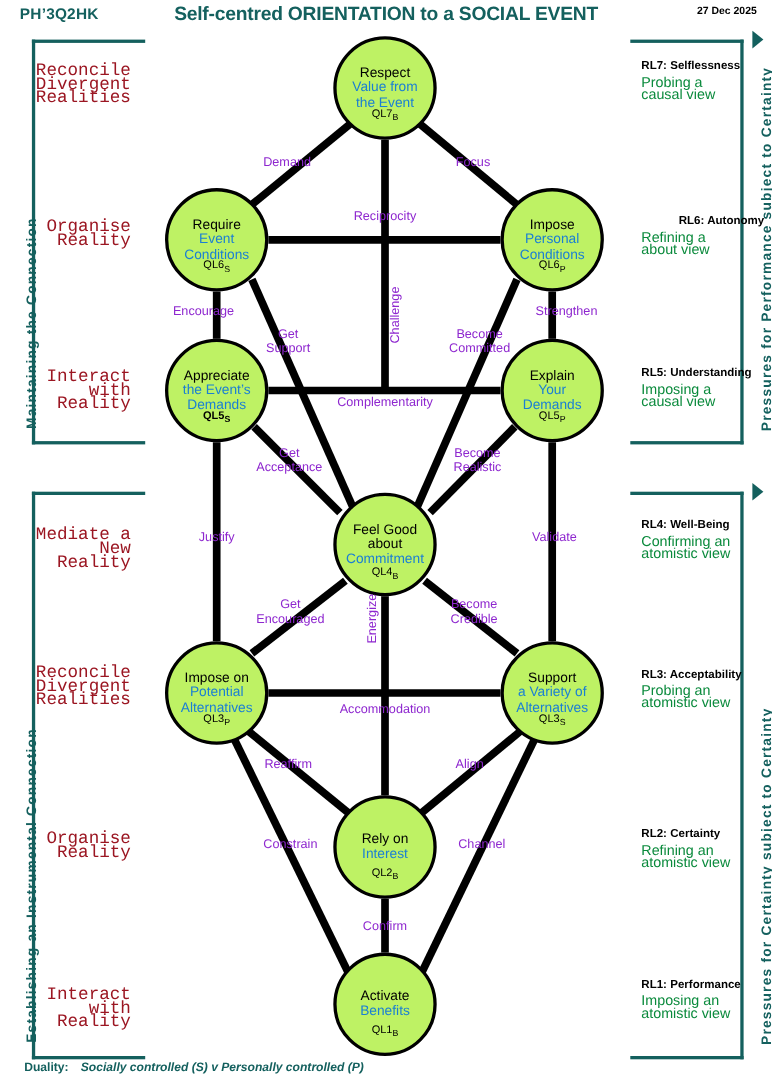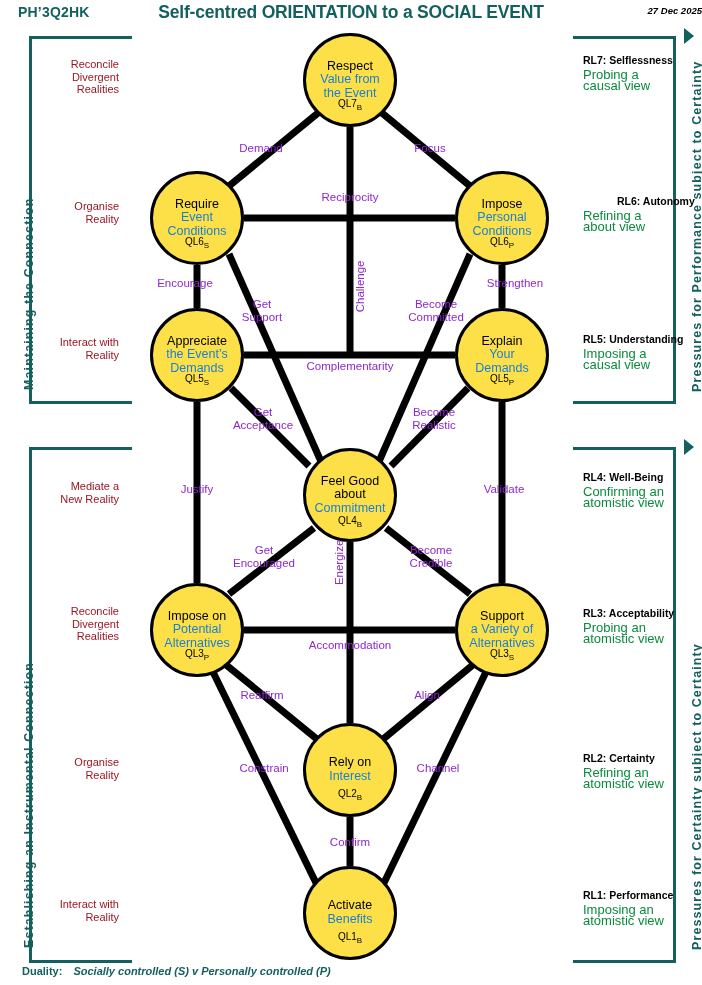--- a/index.html
+++ b/index.html
@@ -4,43 +4,43 @@
 <style>
   html,body{margin:0;padding:0;background:#ffffff;}
   body{width:702px;height:985px;position:relative;overflow:hidden;
        font-family:"Liberation Sans",sans-serif;color:#000;}
   .abs{position:absolute;}
 
   
   #code{left:18px;top:4px;font-size:14px;font-weight:bold;color:#14605e;letter-spacing:0.2px;}
   #title{left:0;right:0;top:2px;text-align:center;font-size:17.5px;font-weight:bold;
          color:#14605e;letter-spacing:-0.2px;}
-  #date{right:0;top:5px;font-size:9.5px;font-weight:bold;color:#000;font-style:italic;}
+  #date{right:14px;top:5px;font-size:9.5px;font-weight:bold;color:#000;}
 
   
   .bracket{position:absolute;border:3px solid #14605e;}
   .bracket.left{border-right:none;}
   .bracket.right{border-left:none;}
 
   
   .vlabel{position:absolute;color:#14605e;font-weight:bold;font-size:12.5px;
           letter-spacing:1.1px;white-space:nowrap;transform-origin:0 0;}
 
   
-  .leftcap{position:absolute;text-align:right;color:#9b1622;font-size:11px;
-           line-height:12.6px;white-space:pre-line;}
+  .leftcap{position:absolute;text-align:right;color:#9b1622;font-size:16px;
+           line-height:12.6px;white-space:pre-line;font-family:Liberation Mono, monospace;}
   .rl-title{position:absolute;font-size:10.5px;font-weight:bold;color:#000;white-space:nowrap;}
   .rl-sub{position:absolute;font-size:13px;line-height:10.5px;color:#0a8a3c;white-space:pre-line;}
 
   
   #canvas{position:absolute;left:0;top:0;width:702px;height:985px;}
 
   
   .node{position:absolute;border:3.2px solid #000;border-radius:50%;
-        background:#fde047;box-sizing:border-box;
+        background:#bef264;box-sizing:border-box;
         display:flex;flex-direction:column;align-items:center;justify-content:center;}
   .node .l1{font-size:12.5px;color:#000;line-height:13.6px;text-align:center;white-space:pre-line;}
   .node .l2{font-size:12.5px;color:#1a7fd4;line-height:13.6px;text-align:center;white-space:pre-line;}
   .node .ql{position:absolute;left:0;right:0;text-align:center;font-size:10px;color:#000;}
   .node .ql sub{font-size:8px;}
 
   
   .elabel{position:absolute;color:#8e27cf;font-size:11.5px;line-height:12.8px;
           text-align:center;white-space:pre-line;}
   .elabel.rot{transform-origin:50% 50%;transform:rotate(-90deg);white-space:nowrap;}
@@ -183,21 +183,21 @@
   <div class="l1">Impose</div>
   <div class="l2">Personal
 Conditions</div>
   <div class="ql" style="top:62px;"><span>QL6</span><sub>P</sub></div>
 </div>
 
 <div class="node" style="left:150px;top:308px;width:94px;height:94px;">
   <div class="l1">Appreciate</div>
   <div class="l2">the Event’s
 Demands</div>
-  <div class="ql" style="top:62px;"><span>QL5</span><sub>S</sub></div>
+  <div class="ql" style="top:62px;font-weight:bold;"><span>QL5</span><sub>S</sub></div>
 </div>
 
 <div class="node" style="left:455px;top:308px;width:94px;height:94px;">
   <div class="l1">Explain</div>
   <div class="l2">Your
 Demands</div>
   <div class="ql" style="top:62px;"><span>QL5</span><sub>P</sub></div>
 </div>
 
 <div class="node" style="left:303px;top:448px;width:94px;height:94px;">

